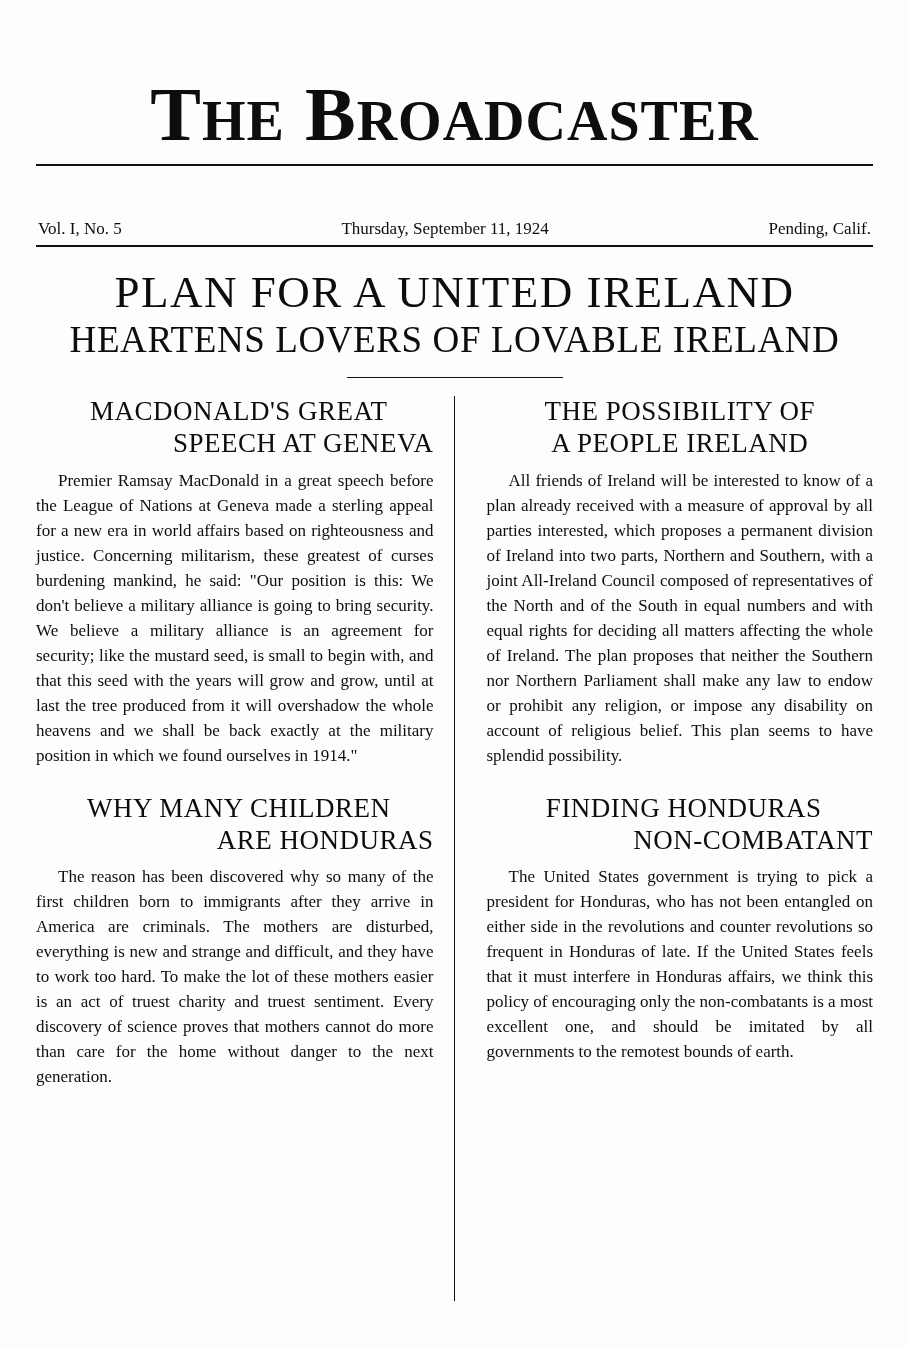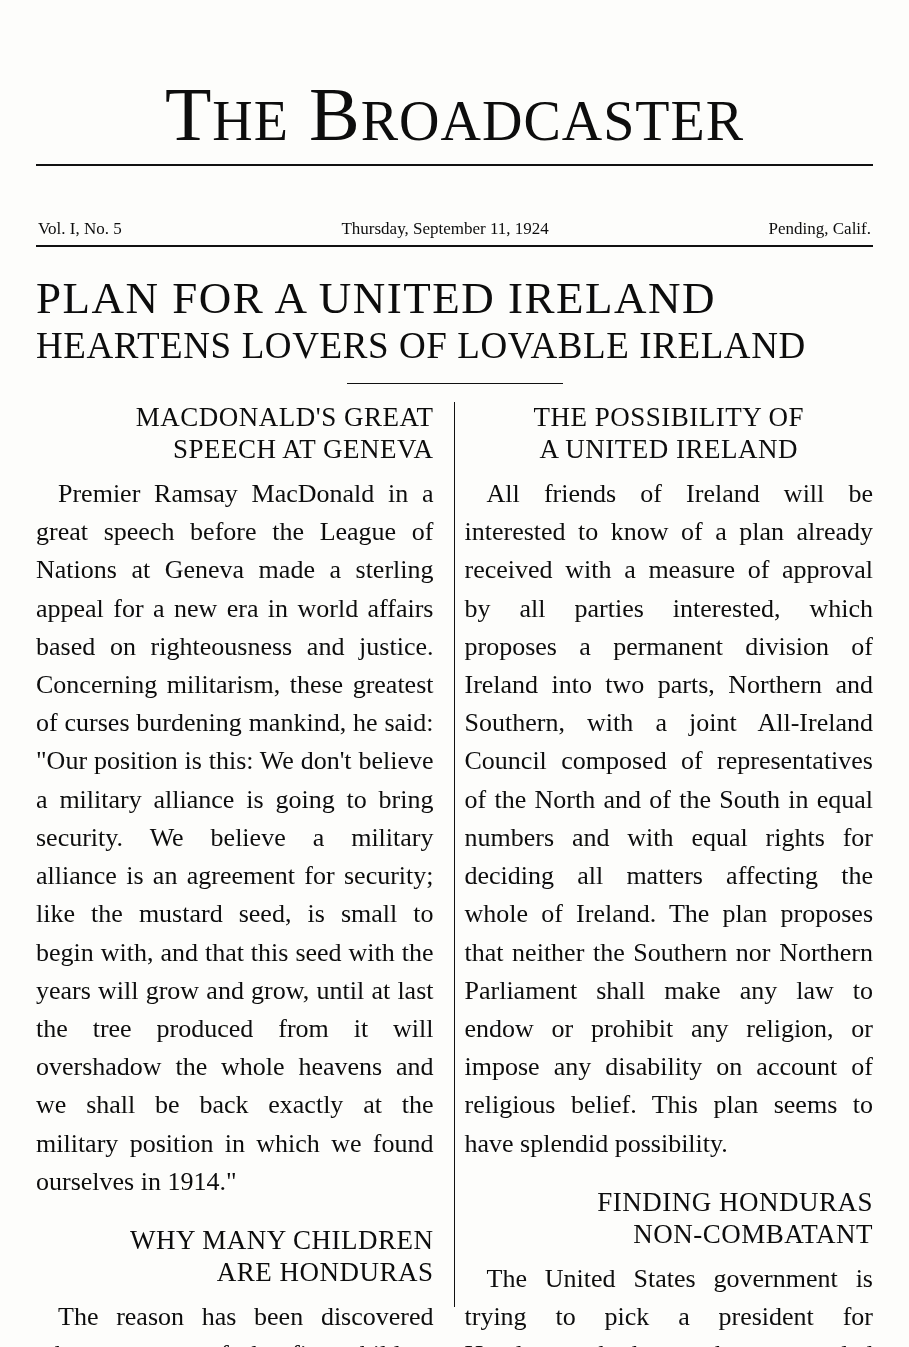--- a/index.html
+++ b/index.html
@@ -26,21 +26,21 @@
   
   .masthead {
     padding-top: 78px;
     text-align: center;
   }
   .masthead-title {
     font-family: "Liberation Serif", serif;
     font-size: 76px;
     line-height: 0.95;
     letter-spacing: 1px;
-    font-weight: 400;
+    font-weight: 700;
     white-space: nowrap;
     margin: 0;
   }
 
   .rule-thick {
     border-top: 2.5px solid #111;
     margin-top: 14px;
   }
 
   
@@ -64,22 +64,22 @@
     letter-spacing: 0.1px;
   }
 
   .rule-after-dateline {
     border-top: 2.2px solid #111;
     margin-top: 6px;
   }
 
   
   .headline {
-    text-align: left;
-    margin-top: 26px;
+    text-align: center;
+    margin-top: 20px;
   }
   .headline .line1 {
     font-size: 45px;
     letter-spacing: 1.5px;
     line-height: 1.12;
     white-space: nowrap;
   }
   .headline .line2 {
     font-size: 37px;
     letter-spacing: 0.6px;
@@ -100,38 +100,38 @@
   }
   .col {
     width: 50%;
     box-sizing: border-box;
   }
   .col-left {
     padding-right: 20px;
     border-right: 1.2px solid #111;
   }
   .col-right {
-    padding-left: 10px;
+    padding-left: 32px;
   }
 
   .col-head {
     font-size: 27px;
     letter-spacing: 0.5px;
     line-height: 1.18;
     margin-bottom: 9px;
   }
   .col-head .l1 { display: block; text-align: left; }
   .col-head .l2 { display: block; text-align: right; }
   .col-head.centered .l1,
   .col-head.centered .l2 { text-align: center; }
-  .col-head.rightish .l1 { text-align: right; margin-left: 8px; }
+  .col-head.rightish .l1 { text-align: center; margin-left: 8px; }
   .col-head.rightish .l2 { text-align: right; }
 
   .story-body {
-    font-size: 26px;
+    font-size: 17px;
     line-height: 1.47;
     text-align: justify;
     text-justify: inter-word;
     hyphens: manual;
     margin: 0 0 24px 0;
   }
   .story-body p {
     margin: 0;
     text-indent: 22px;
   }
@@ -183,21 +183,21 @@
       <div class="story-body">
         <p>The reason has been discovered why so many of the first children born to immigrants after they arrive in America are criminals.  The mothers are disturbed, everything is new and strange and difficult, and they have to work too hard.  To make the lot of these mothers easier is an act of truest charity and truest sentiment.  Every discovery of science proves that mothers cannot do more than care for the home without danger to the next generation.</p>
       </div>
 
     </div>
 
     <div class="col col-right">
 
       <div class="col-head centered">
         <span class="l1">THE POSSIBILITY OF</span>
-        <span class="l2">A UNITED IRELAND</span>
+        <span class="l2">A PEOPLE IRELAND</span>
       </div>
       <div class="story-body">
         <p>All friends of Ireland will be interested to know of a plan already received with a measure of approval by all parties interested, which proposes a permanent division of Ireland into two parts, Northern and Southern, with a joint All-Ireland Council composed of representatives of the North and of the South in equal numbers and with equal rights for deciding all matters affecting the whole of Ireland.   The plan proposes that neither the Southern nor Northern Parliament shall make any law to endow or prohibit any religion, or impose any disability on account of religious belief. This plan seems to have splendid possibility.</p>
       </div>
 
       <div class="col-head rightish">
         <span class="l1">FINDING HONDURAS</span>
         <span class="l2">NON-COMBATANT</span>
       </div>
       <div class="story-body">

